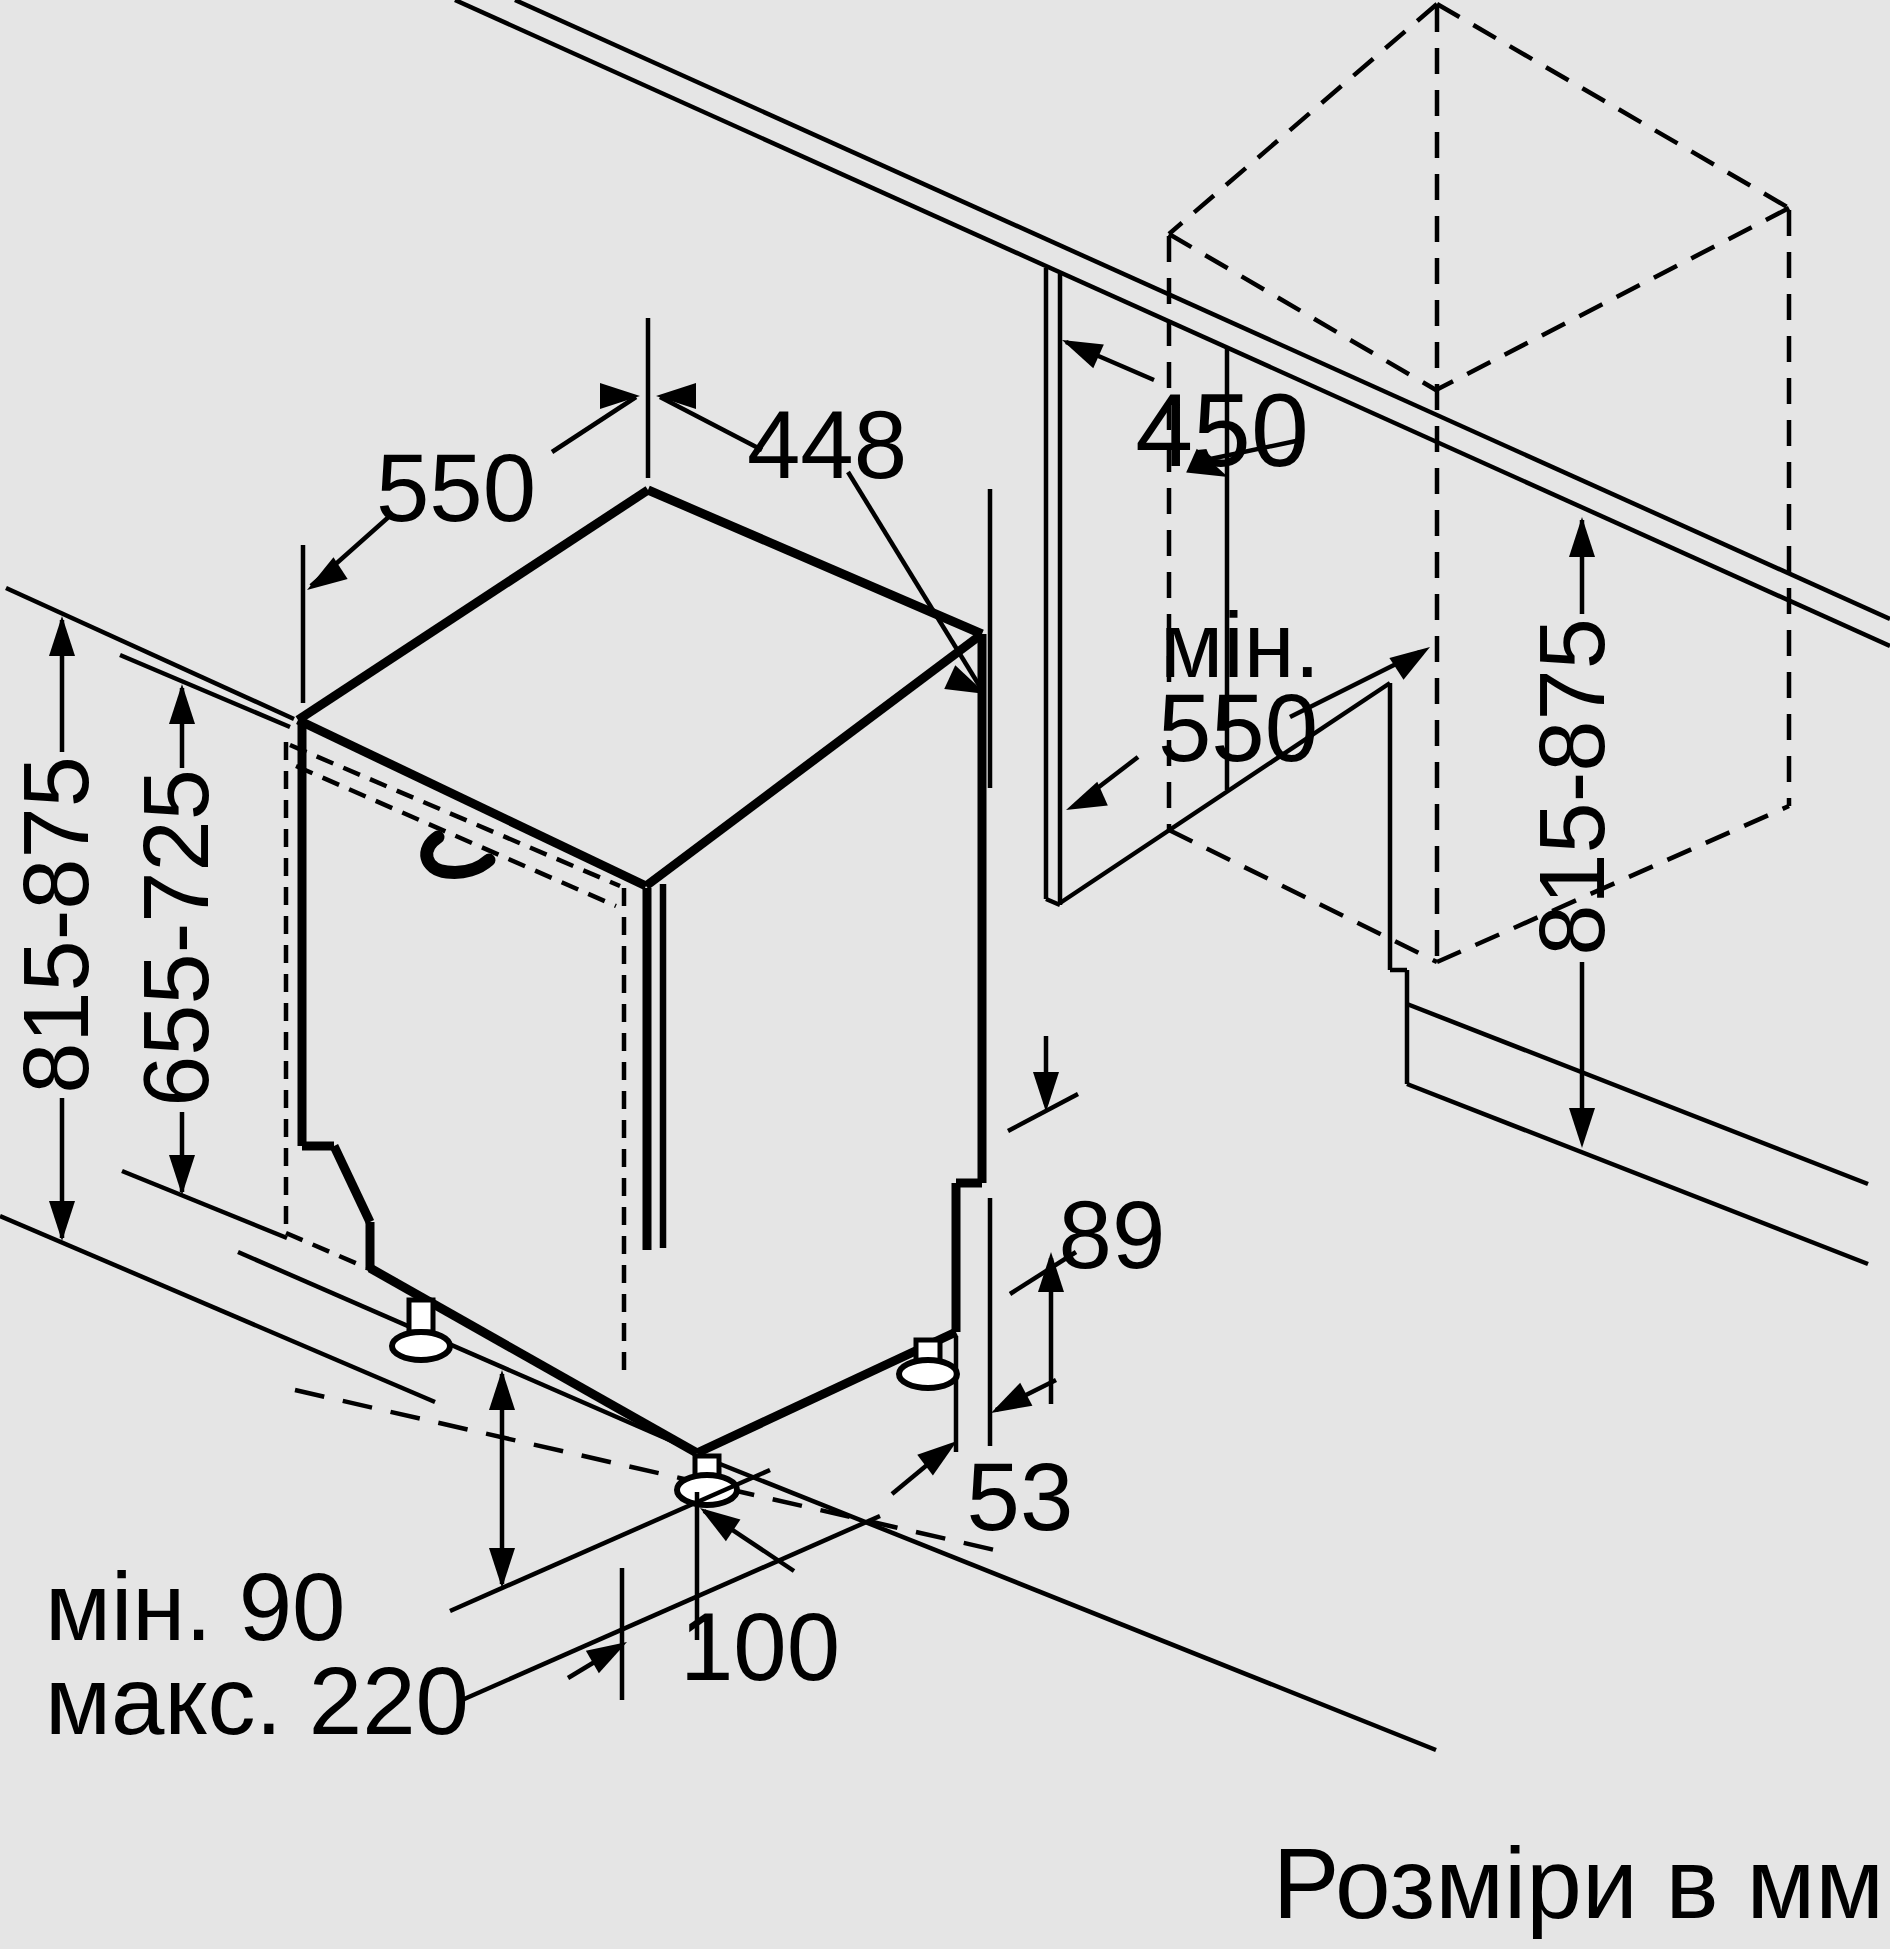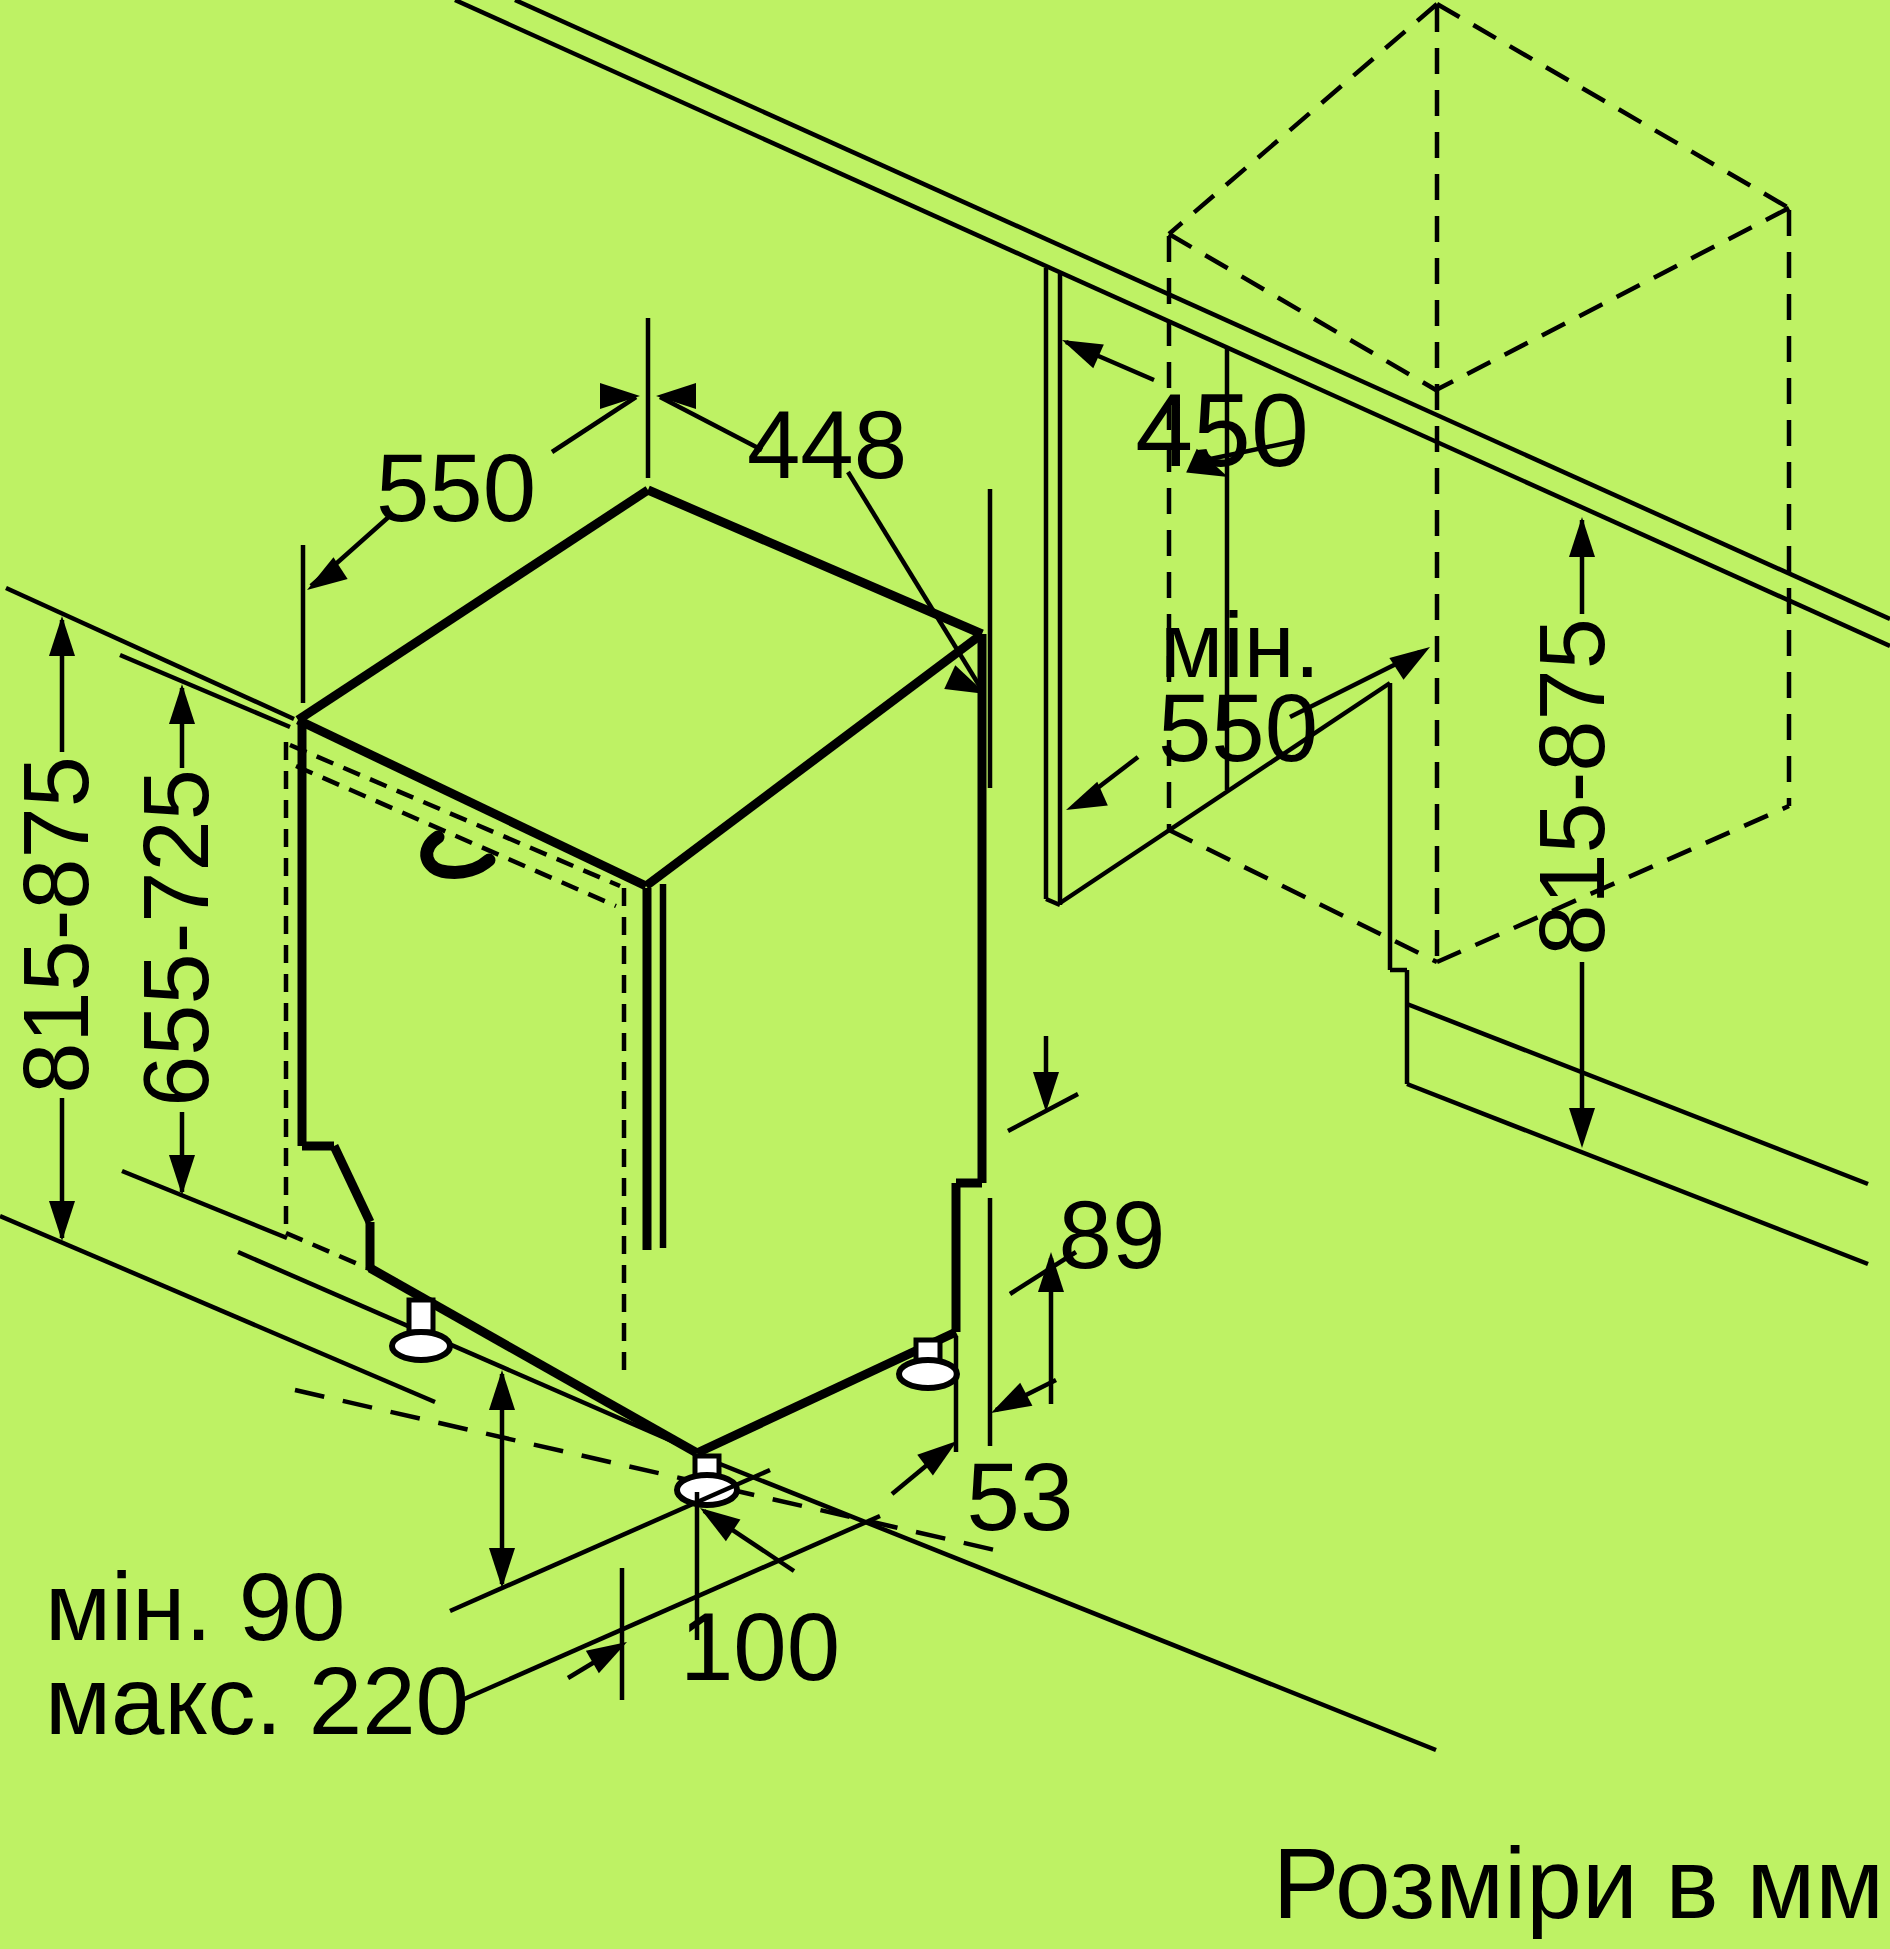--- a/index.html
+++ b/index.html
@@ -1,16 +1,16 @@
 <!DOCTYPE html>
 <html><head>
 <meta charset="utf-8">
 <style>
   html,body{margin:0;padding:0;background:#ffffff;}
-  .page{width:1890px;height:1949px;position:relative;background:#bef264;overflow:hidden;text-decoration:underline;}
+  .page{width:1890px;height:1949px;position:relative;background:#e5e5e5;overflow:hidden;text-decoration:underline;}
   svg{display:block;}
   text{font-family:"Liberation Sans","DejaVu Sans",sans-serif;fill:#000;}
   .ln{stroke:#000;fill:none;}
   .thick{stroke-width:9;}
   .med{stroke-width:6.5;}
   .thin{stroke-width:4.5;}
   .dash{stroke-width:4.5;stroke-dasharray:26 16;}
   .dashsm{stroke-width:4.5;stroke-dasharray:18 11;}
   .dashlg{stroke-width:4.5;stroke-dasharray:30 19;}
   .head{fill:#000;stroke:none;}

